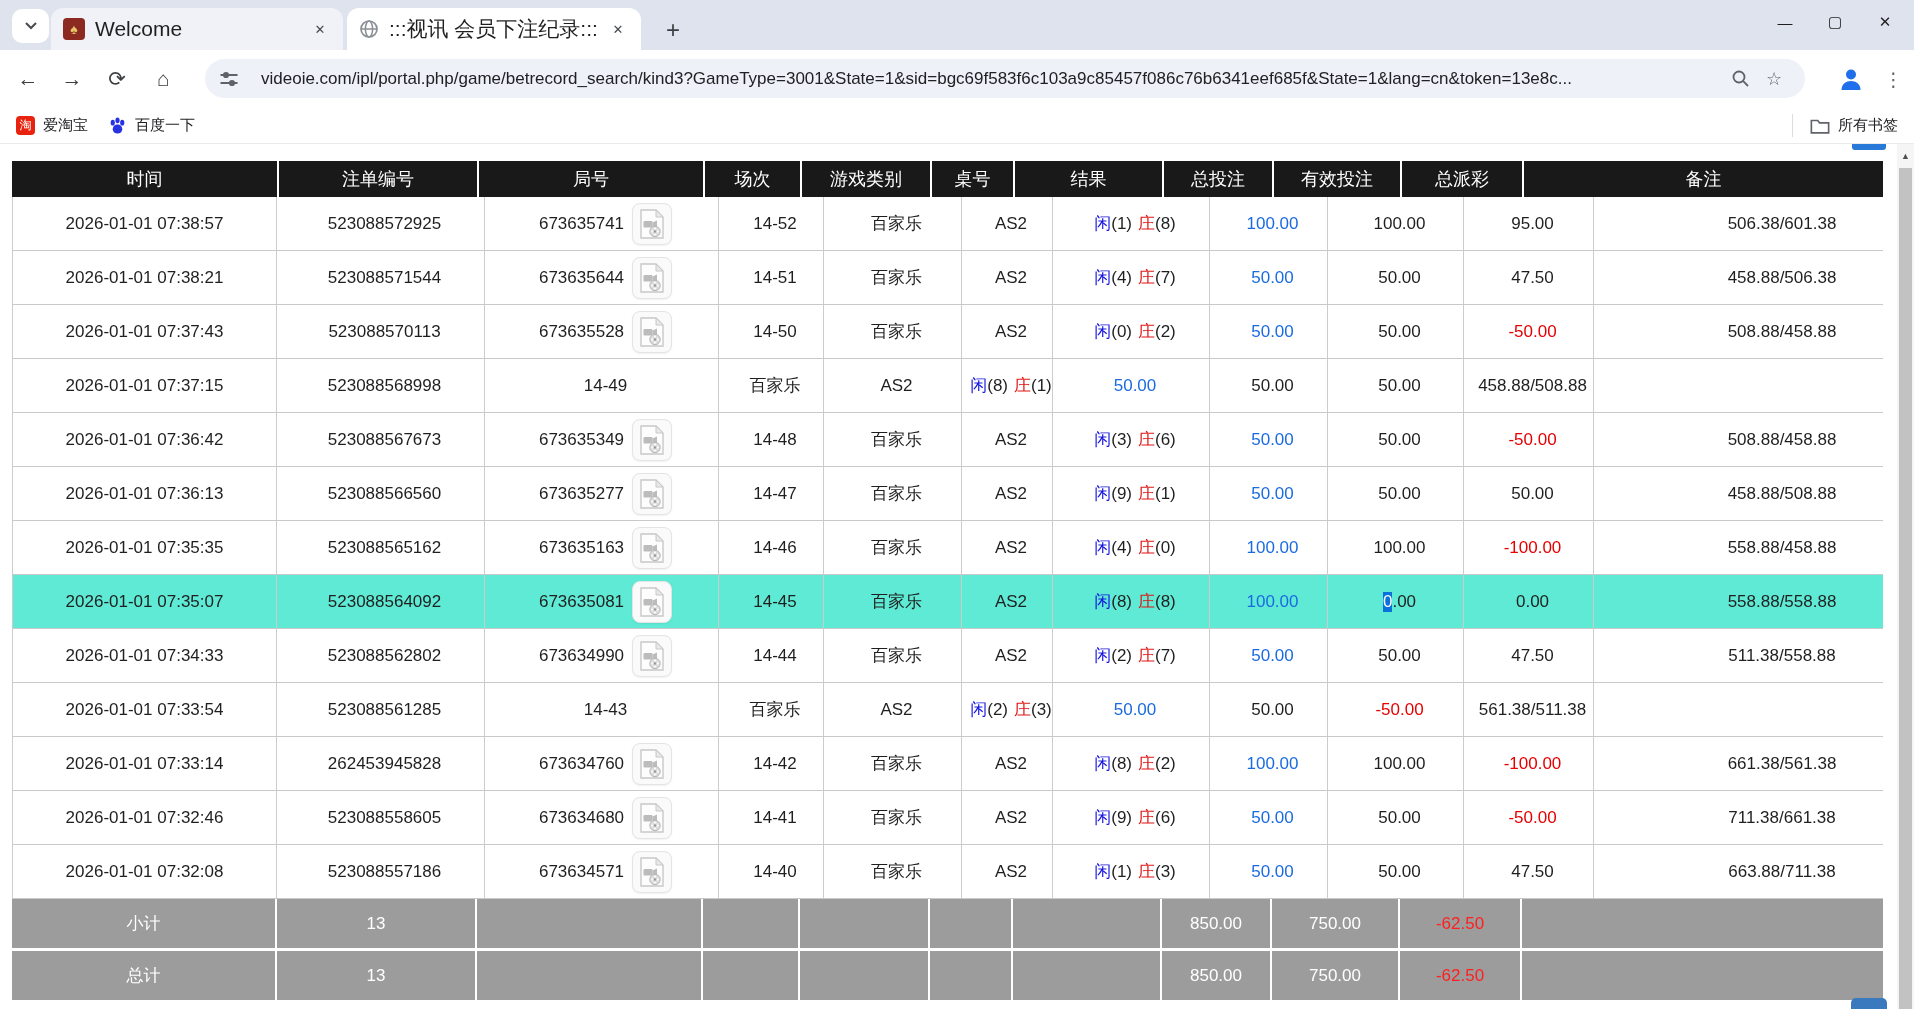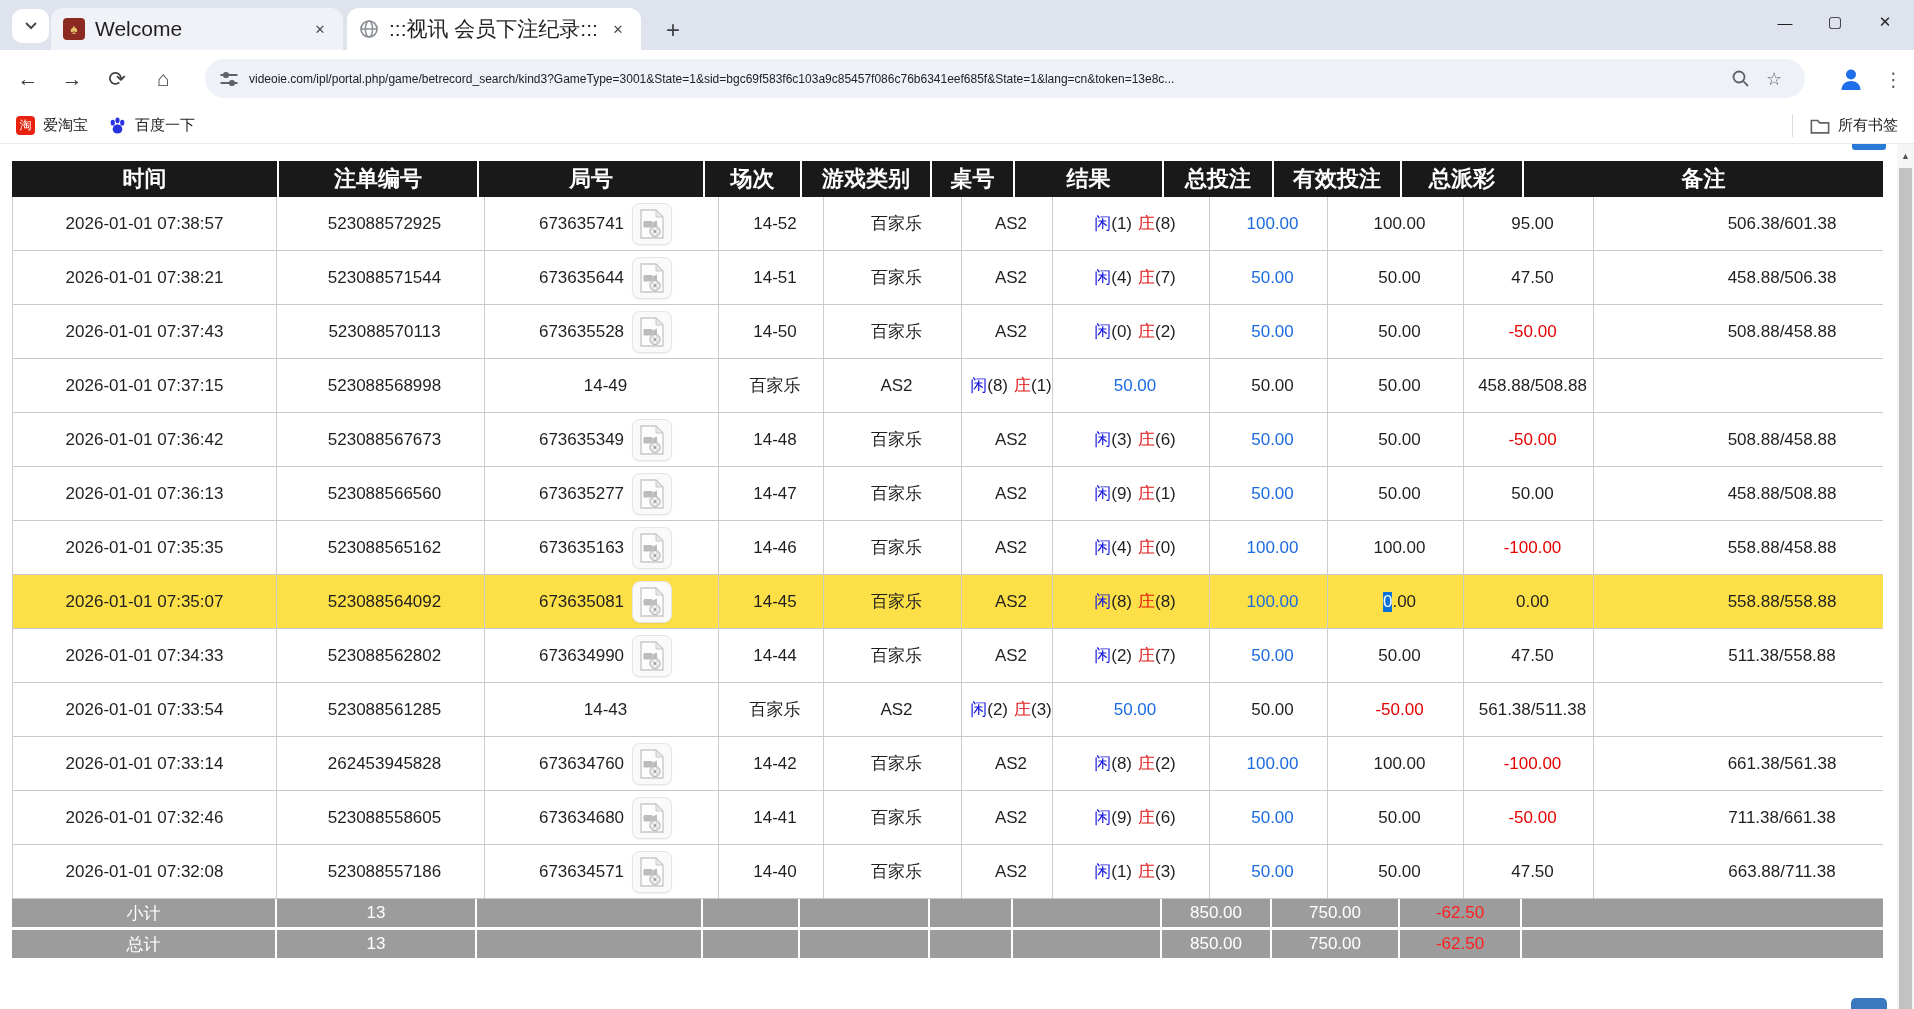--- a/index.html
+++ b/index.html
@@ -29,21 +29,21 @@
   .wincontrols { position:absolute; right:4px; top:0; height:44px; display:flex; }
   .winbtn { width:50px; height:44px; display:flex; align-items:center; justify-content:center;
     color:#1f1f1f; font-size:15px; cursor:pointer; }
 
   
   .toolbar { position:absolute; left:0; top:50px; width:100%; height:57px; background:#fff; }
   .navbtn { position:absolute; top:9px; width:40px; height:40px; display:flex; align-items:center;
     justify-content:center; font-size:21px; color:#3c4043; cursor:pointer; }
   .omnibox { position:absolute; left:205px; top:9px; width:1600px; height:39px; background:#eef1f8;
     border-radius:20px; display:flex; align-items:center; padding:0 14px; cursor:text; }
-  .omni-url { flex:1; font-size:12px; color:#202124; white-space:nowrap; overflow:hidden; margin-left:10px; }
+  .omni-url { flex:1; font-size:17px; color:#202124; white-space:nowrap; overflow:hidden; margin-left:22px; }
   .omni-icon { width:34px; height:34px; display:flex; align-items:center; justify-content:center;
     color:#5f6368; font-size:18px; cursor:pointer; flex:0 0 auto; }
   .avatar { position:absolute; left:1833px; top:11px; width:36px; height:36px; display:flex;
     align-items:center; justify-content:center; cursor:pointer; }
   .kebab { position:absolute; left:1877px; top:11px; width:34px; height:36px; display:flex;
     align-items:center; justify-content:center; color:#5f6368; font-size:19px; letter-spacing:1px; cursor:pointer; }
 
   
   .bmbar { position:absolute; left:0; top:107px; width:100%; height:37px; background:#fff;
     border-bottom:1px solid #e8eaed; }
@@ -65,29 +65,29 @@
   .scrollbar { position:absolute; right:0; top:0; width:17px; height:865px; background:#f5f5f5; }
   .sb-arrow { position:absolute; top:5px; left:0; width:17px; height:14px; display:flex; align-items:center;
     justify-content:center; font-size:9px; color:#505050; cursor:pointer; }
   .sb-thumb { position:absolute; top:24px; left:2px; width:13px; height:841px; background:#c2c2c2; cursor:grab; }
 
   
   .tablewrap { position:absolute; left:12px; top:17px; width:1871px; }
   .tr, .thead, .tf { display:grid;
     grid-template-columns:265px 200px 226px 97px 130px 83px 149px 110px 128px 122px 361px; }
   .thead { height:36px; background:#191919; }
-  .th { display:flex; align-items:center; justify-content:center; color:#fff; font-weight:bold;
-    font-size:22px; border-left:2px solid #fff; }
+  .th { display:flex; align-items:center; justify-content:center; color:#fff; font-weight:normal;
+    font-size:18px; border-left:2px solid #fff; }
   .th:first-child { border-left:none; }
   .tr { height:54px; background:#fff; border-bottom:1px solid #c9c9c9;gap:8px; }
-  .tr.hl { background:#fde047; }
+  .tr.hl { background:#5eead4; }
   .td { display:flex; align-items:center; justify-content:center; font-size:17px; color:#1f1f1f;
     border-right:1px solid #ccc; overflow:hidden; }
   .td:first-child { border-left:1px solid #ccc; }
-  .tf { height:28px; background:#9c9c9c; color:#fff; }
+  .tf { height:49px; background:#9c9c9c; color:#fff; }
   .tf.total { margin-top:3px; }
   .tf.total .td:last-child { border-radius:0 0 6px 0; }
   .tf .td { border-right:2px solid #fff; color:#fff; border-left:none; }
   .tf .td:last-child { border-right:none; }
   .tf .td.neg { color:#ff1f1f; }
 
   .amt-bet { color:#1b6be0; cursor:pointer; }
   .neg { color:#e60000; }
   .r-player { color:#1414e0; }
   .r-banker { color:#e01414; margin-left:6px; }

